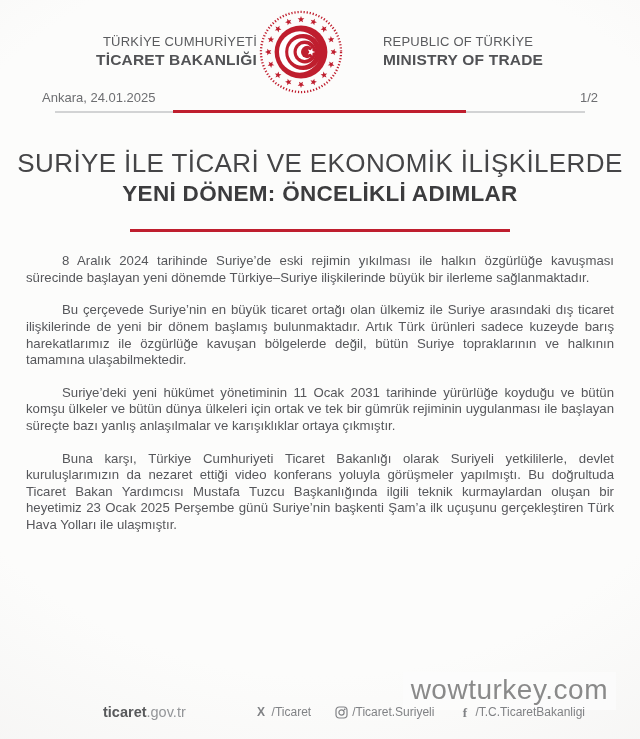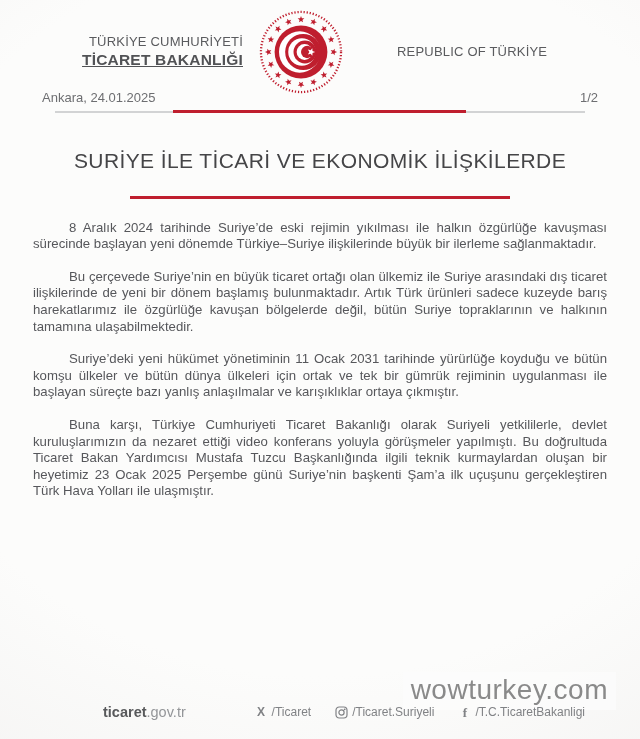--- a/index.html
+++ b/index.html
@@ -11,50 +11,50 @@
     position:relative;
     width:640px;height:739px;
     margin:0 auto;
     background:radial-gradient(ellipse 120% 90% at 50% 42%,#fcfcfb 55%,#f1f0ef 100%);
     overflow:hidden;
     color:#55565a;
   }
   
   .header{
     display:flex;align-items:center;justify-content:center;
-    gap:14px;padding-top:8px;
+    padding-top:8px;
   }
   .org-block{width:200px;line-height:1.25;}
   .org-block.tr{text-align:right;}
   .org-block.en{text-align:left;margin-left:38px;}
   .org-line1{font-size:13px;font-weight:400;color:#5a5b5e;letter-spacing:.2px;}
-  .org-line2{font-size:15.5px;font-weight:700;color:#515255;letter-spacing:.2px;text-decoration:underline;}
+  .org-line2{font-size:15.5px;font-weight:700;color:#515255;letter-spacing:.2px;}
   .logo{width:88px;height:88px;flex:0 0 auto;}
   
   .meta-row{
     display:flex;justify-content:space-between;align-items:flex-end;
     padding:0 42px;margin-top:-6px;
     font-size:13px;color:#6d6e71;
   }
   .rule-row{
     margin:5px 55px 0;height:3px;
     display:flex;align-items:center;
   }
   .rule-seg{height:2px;background:#d2d3d4;}
   .rule-seg.red{height:3px;background:#bf1e2e;}
   .rule-seg.g1{width:118px;}
   .rule-seg.red{width:293px;}
   .rule-seg.g2{width:119px;}
   
   .title-block{margin-top:35px;text-align:center;line-height:1.22;}
-  .title-line1{font-size:21px;font-weight:400;color:#454547;letter-spacing:.4px;margin-top:24px;}
+  .title-line1{font-size:26px;font-weight:400;color:#454547;letter-spacing:.4px;margin-top:24px;}
   .title-line2{font-size:22.5px;font-weight:700;color:#3c3c3e;letter-spacing:.3px;}
   .title-rule{width:380px;height:3px;background:#bf1e2e;margin:22px auto 0;}
   
-  .body-text{margin:21px 33px 0;}
+  .body-text{margin:21px 26px 0;}
   .body-text p{
     margin:0 0 16px 0;
     font-size:13.2px;line-height:16.6px;
     text-align:justify;text-indent:36px;
     color:#56575b;
   }
   
   .watermark{
     position:absolute;top:672px;right:24px;
     background:rgba(252,252,252,.85);
@@ -117,36 +117,38 @@
       <circle cx="2.5" cy="0" r="20.5" fill="#bf1e2e"></circle>
       <circle cx="1" cy="0" r="15.5" fill="#ffffff"></circle>
       <circle cx="4.5" cy="0" r="13" fill="#bf1e2e"></circle>
       <circle cx="4" cy="0" r="9" fill="#ffffff"></circle>
       <circle cx="7" cy="0" r="7" fill="#bf1e2e"></circle>
       <use href="#star" transform="translate(11.5 0) rotate(90) scale(1.15)" fill="#ffffff"></use>
     </svg>
 
     <div class="org-block en">
       <div class="org-line1">REPUBLIC OF TÜRKİYE</div>
+      <div class="org-line2">MINISTRY OF TRADE</div>
     </div>
   </div>
 
   <div class="meta-row">
     <span>Ankara, 24.01.2025</span>
     <span>1/2</span>
   </div>
 
   <div class="rule-row">
     <span class="rule-seg g1"></span>
     <span class="rule-seg red"></span>
     <span class="rule-seg g2"></span>
   </div>
 
   <div class="title-block">
     <div class="title-line1">SURİYE İLE TİCARİ VE EKONOMİK İLİŞKİLERDE</div>
+    <div class="title-line2">YENİ DÖNEM: ÖNCELİKLİ ADIMLAR</div>
   </div>
   <div class="title-rule"></div>
 
   <div class="body-text">
     <p>8 Aralık 2024 tarihinde Suriye’de eski rejimin yıkılması ile halkın özgürlüğe kavuşması sürecinde başlayan yeni dönemde Türkiye–Suriye ilişkilerinde büyük bir ilerleme sağlanmaktadır.</p>
     <p>Bu çerçevede Suriye’nin en büyük ticaret ortağı olan ülkemiz ile Suriye arasındaki dış ticaret ilişkilerinde de yeni bir dönem başlamış bulunmaktadır. Artık Türk ürünleri sadece kuzeyde barış harekatlarımız ile özgürlüğe kavuşan bölgelerde değil, bütün Suriye topraklarının ve halkının tamamına ulaşabilmektedir.</p>
     <p>Suriye’deki yeni hükümet yönetiminin 11 Ocak 2031 tarihinde yürürlüğe koyduğu ve bütün komşu ülkeler ve bütün dünya ülkeleri için ortak ve tek bir gümrük rejiminin uygulanması ile başlayan süreçte bazı yanlış anlaşılmalar ve karışıklıklar ortaya çıkmıştır.</p>
     <p>Buna karşı, Türkiye Cumhuriyeti Ticaret Bakanlığı olarak Suriyeli yetkililerle, devlet kuruluşlarımızın da nezaret ettiği video konferans yoluyla görüşmeler yapılmıştı. Bu doğrultuda Ticaret Bakan Yardımcısı Mustafa Tuzcu Başkanlığında ilgili teknik kurmaylardan oluşan bir heyetimiz 23 Ocak 2025 Perşembe günü Suriye’nin başkenti Şam’a ilk uçuşunu gerçekleştiren Türk Hava Yolları ile ulaşmıştır.</p>
   </div>
 

